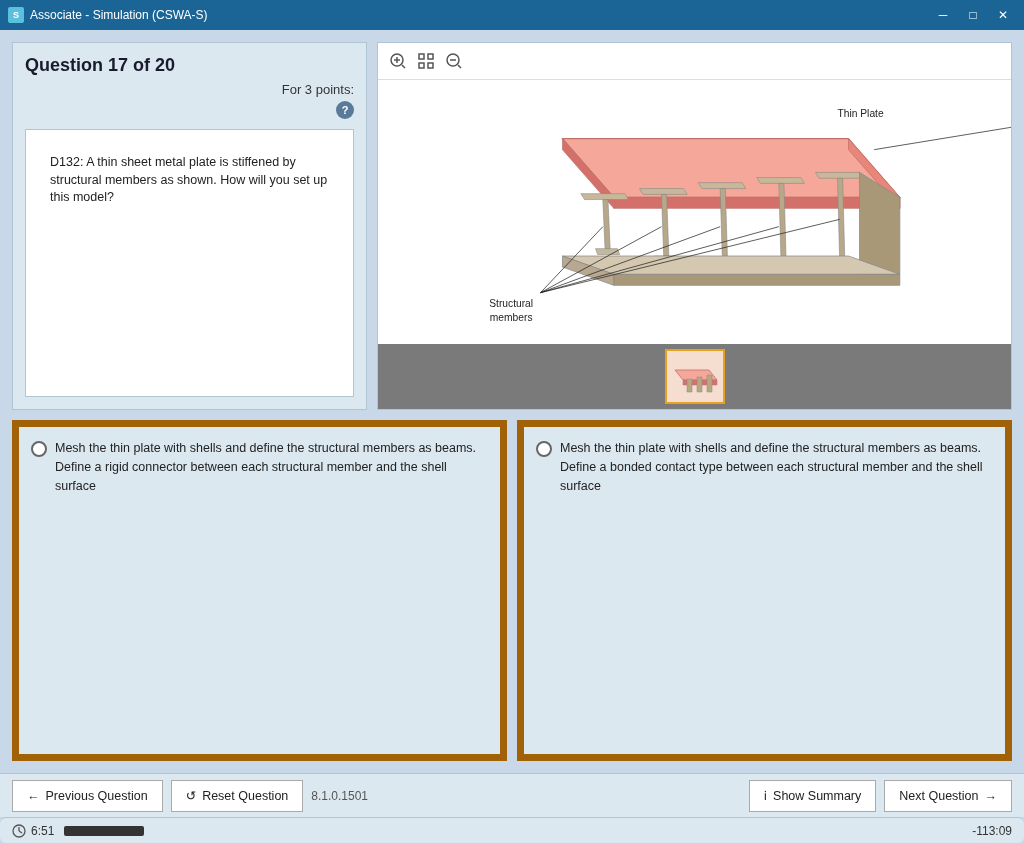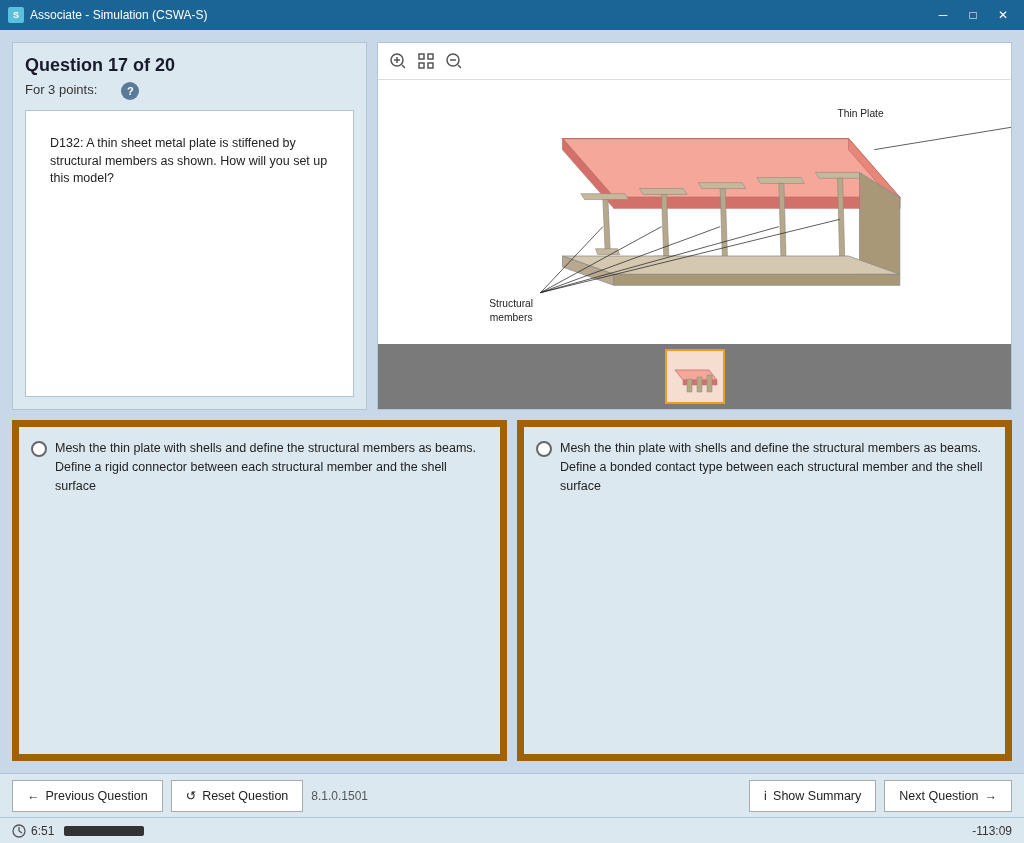--- a/index.html
+++ b/index.html
@@ -87,25 +87,26 @@
       padding: 12px;
     }
     .question-title {
       font-size: 18px;
       font-weight: bold;
       color: #1a1a2e;
       margin-bottom: 6px;
     }
     .question-points {
       display: flex;
-      align-items: flex-start;
-      gap: 24px;
+      align-items: flex-end;
+      gap: 4px;
       margin-bottom: 10px;
       font-size: 13px;
       color: #333;
+      flex-direction: column;
     }
     .help-icon {
       width: 18px;
       height: 18px;
       border-radius: 50%;
       background: #5a7a9a;
       color: white;
       display: flex;
       align-items: center;
       justify-content: center;
@@ -253,20 +254,21 @@
     
     .status-bar {
       background: #dce8f0;
       border-top: 1px solid #b0c4d4;
       height: 26px;
       display: flex;
       align-items: center;
       padding: 0 12px;
       gap: 10px;
       flex-shrink: 0;
+      border-radius: 6px;
     }
     .status-clock {
       display: flex;
       align-items: center;
       gap: 5px;
       font-size: 12px;
     }
     .status-time {
       font-size: 12px;
       color: #333;

